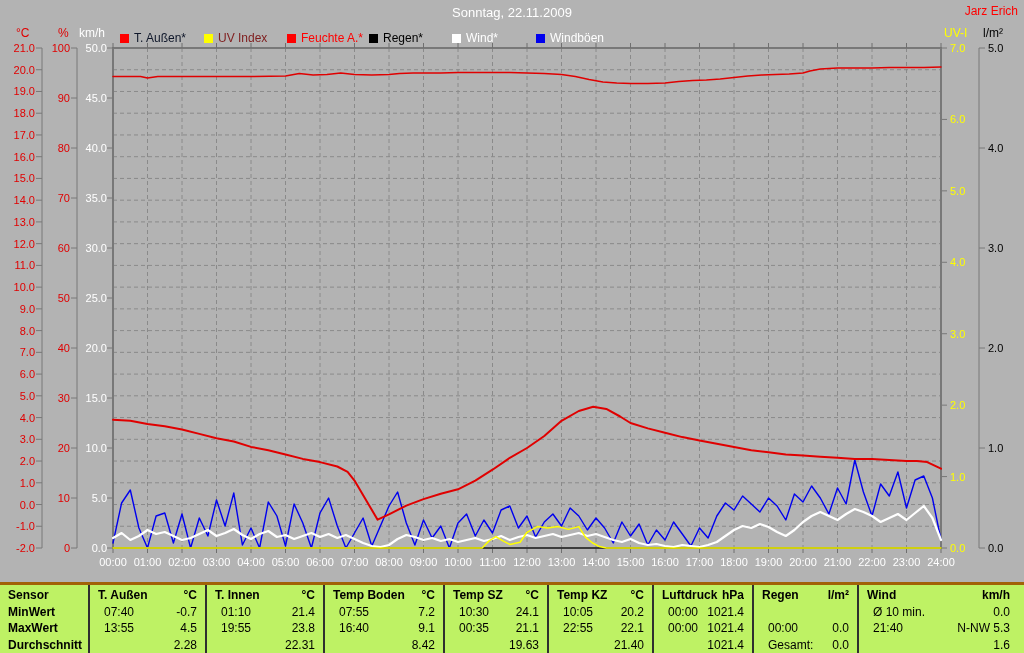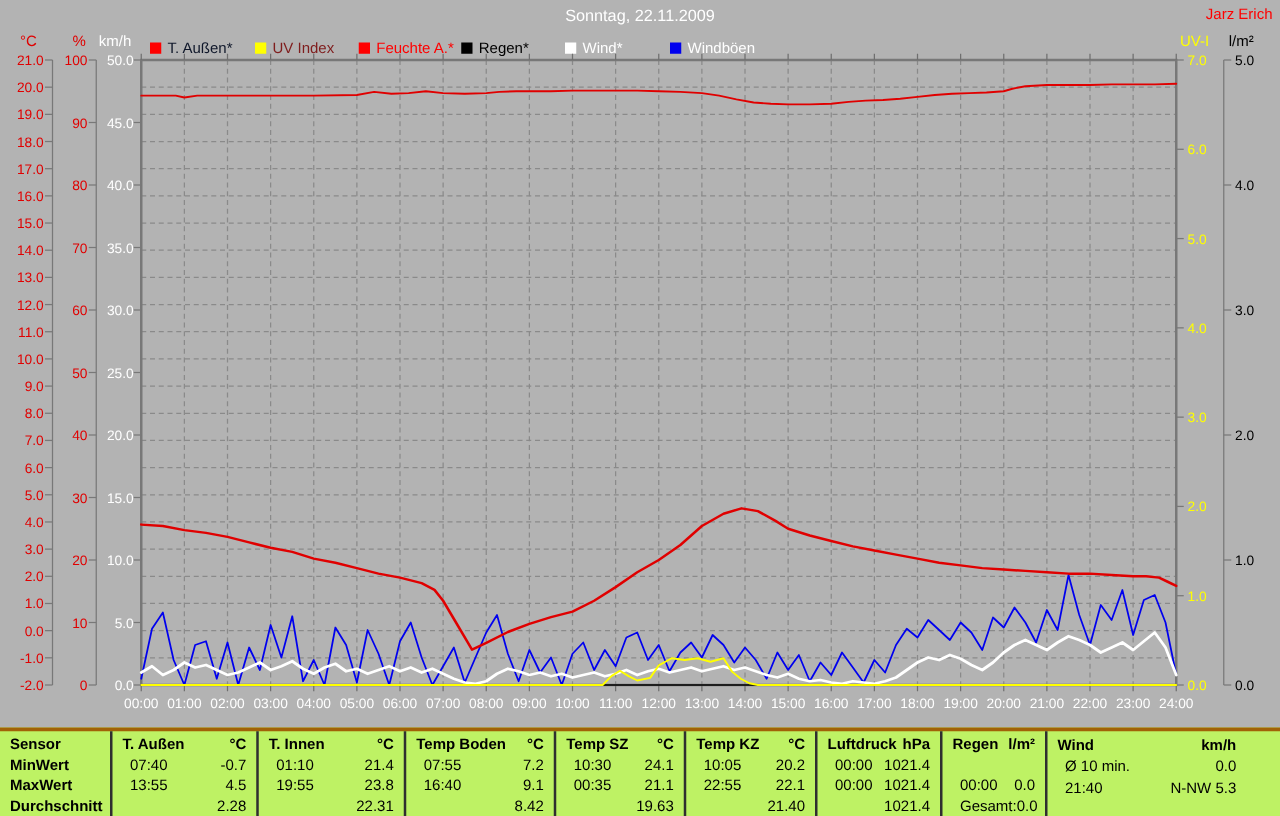--- a/index.html
+++ b/index.html
@@ -438,21 +438,21 @@
         </div>
         <div class="t-row">
           <div class="t-left indent">00:00</div>
           <div class="t-right">1021.4</div>
         </div>
         <div class="t-row">
           <div class="t-left indent"></div>
           <div class="t-right">1021.4</div>
         </div>
       </div>
-      <div class="t-group" style="width: 84px;">
+      <div class="t-group" style="width: 105px;">
         <div class="t-row">
           <div class="t-left bold">Regen</div>
           <div class="t-right bold">l/m²</div>
         </div>
         <div class="t-row">
           <div class="t-left indent"></div>
           <div class="t-right"></div>
         </div>
         <div class="t-row">
           <div class="t-left indent">00:00</div>
@@ -469,15 +469,19 @@
           <div class="t-right bold">km/h</div>
         </div>
         <div class="t-row">
           <div class="t-left indent">Ø 10 min.</div>
           <div class="t-right">0.0</div>
         </div>
         <div class="t-row">
           <div class="t-left indent">21:40</div>
           <div class="t-right">N-NW 5.3</div>
         </div>
+        <div class="t-row">
+          <div class="t-left indent"></div>
+          <div class="t-right">1.6</div>
+        </div>
       </div>
     </div>
 </div>
 
 </body></html>

